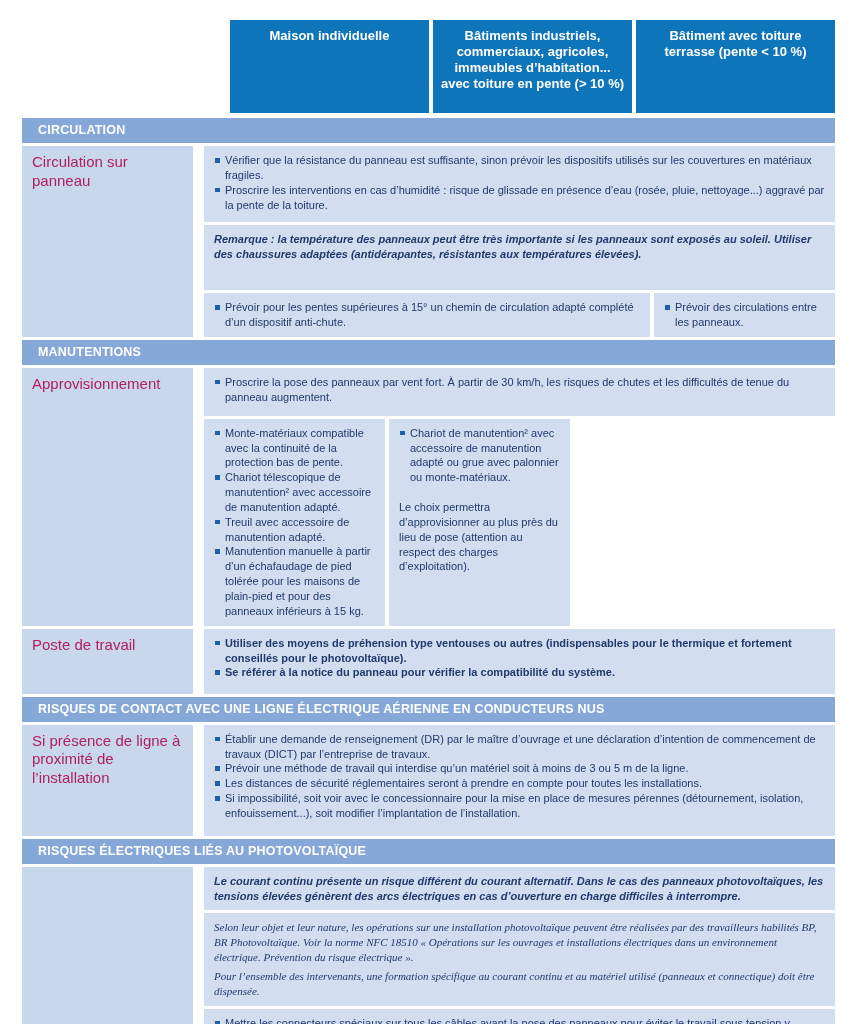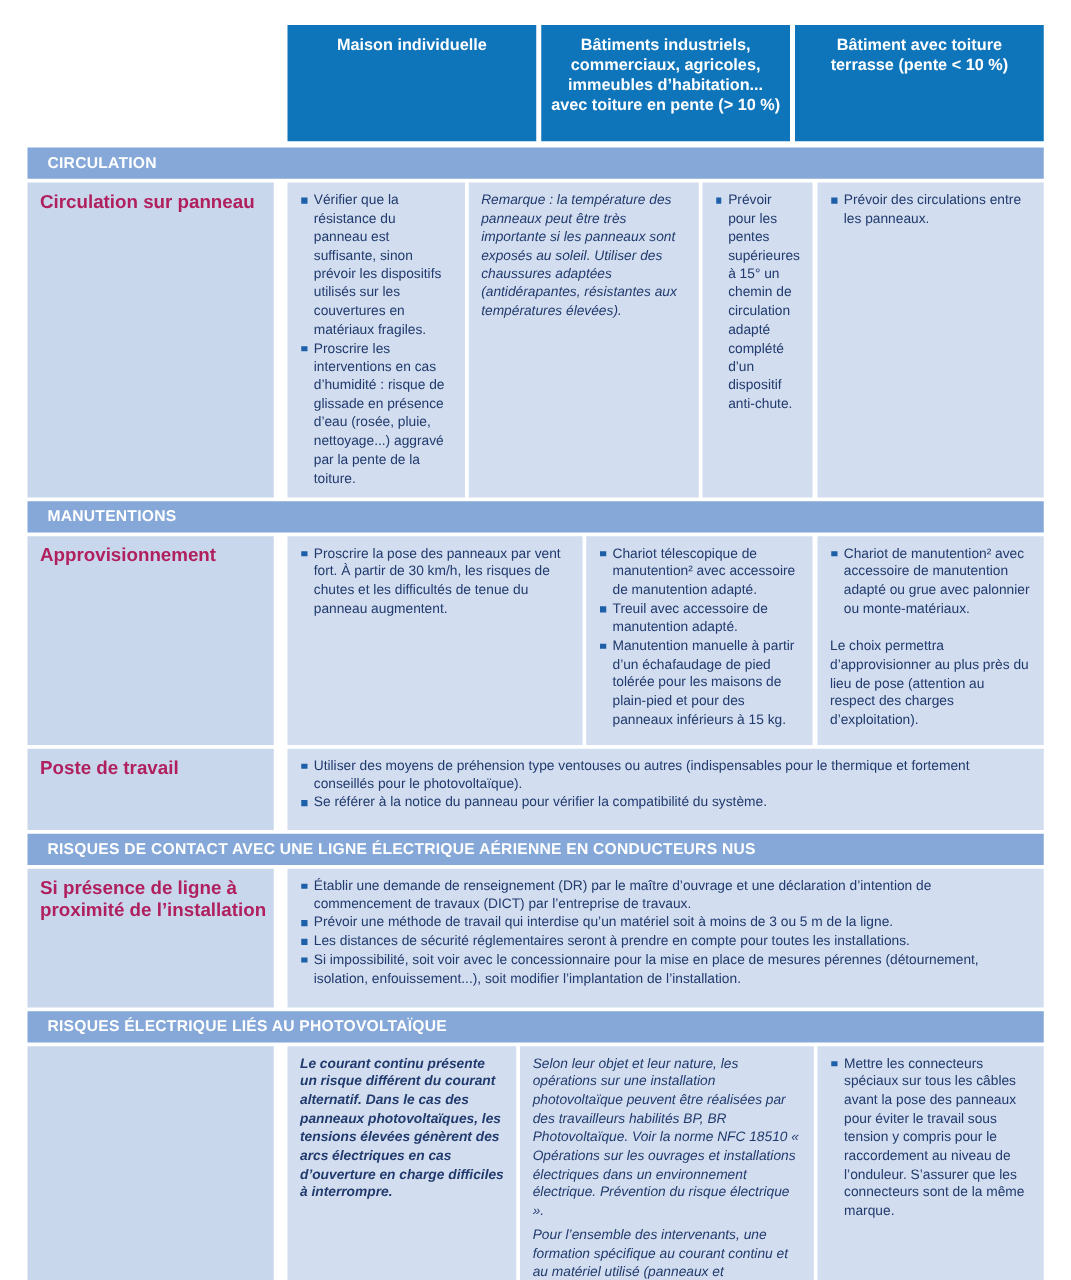--- a/index.html
+++ b/index.html
@@ -14,36 +14,36 @@
   *{box-sizing:border-box;}
   html,body{margin:0;padding:0;background:#ffffff;}
   body{font-family:"Liberation Sans","DejaVu Sans",sans-serif;color:var(--text-color);}
   .doc{width:813px;margin:20px 0 10px 22px;}
   .hdr-row{display:flex;gap:4px;margin-left:208px;margin-bottom:5px;}
   .hdr-cell{width:239px;min-height:93px;background:var(--header-bg);color:#ffffff;
             font-weight:bold;font-size:13px;line-height:1.22;text-align:center;padding:8px 7px;}
   .section-bar{background:var(--section-bg);color:#ffffff;font-weight:bold;font-size:12.5px;
                letter-spacing:.2px;padding:5px 16px;line-height:15px;margin-bottom:3px;}
   .rowgroup{display:flex;gap:11px;margin-bottom:3px;align-items:stretch;}
-  .label-cell{width:197px;flex:none;background:var(--label-bg);color:var(--label-color);
-              font-weight:bold;font-size:15px;line-height:1.25;padding:7px 6px 18px 10px;}
-  .content{flex:1;display:flex;flex-direction:row;gap:3px;justify-content:flex-end;}
+  .label-cell{width:171px;flex:none;background:var(--label-bg);color:var(--label-color);
+              font-weight:normal;font-size:15px;line-height:1.25;padding:7px 6px 18px 10px;}
+  .content{flex:1;display:flex;flex-direction:column;gap:3px;}
   .subrow{display:flex;gap:4px;}
   .cell{background:var(--cell-bg);padding:7px 10px;font-size:11px;line-height:1.35;}
   .w199{width:181px;flex:none;}
   .grow{flex:1;}
   .b{position:relative;padding-left:11px;}
   .b::before{content:"";position:absolute;left:1px;top:5px;width:4.5px;height:4.5px;
              background:var(--bullet-color);}
   .it{font-style:italic;}
   .para{margin-top:15px;}
   .para2{margin-top:4px;}
   .mh32{min-height:32px;font-weight:bold;} .mh36{min-height:36px;} .mh48{min-height:48px;}
-  .mh65{min-height:65px;} .mh75{min-height:75px;} .mh76{min-height:76px;}
-  .mh82{min-height:82px;} .mh111{min-height:111px;} .mh167{min-height:167px;}
+  .mh65{min-height:65px;font-weight:bold;} .mh75{min-height:75px;} .mh76{min-height:76px;}
+  .mh82{min-height:82px;font-family:Liberation Serif, serif;} .mh111{min-height:111px;} .mh167{min-height:167px;}
 </style>
 </head>
 <body>
 
 <div class="doc">
 
   <div class="hdr-row">
     <div class="hdr-cell">Maison individuelle</div>
     <div class="hdr-cell">Bâtiments industriels, commerciaux, agricoles, immeubles d’habitation... avec toiture en pente (&gt; 10 %)</div>
     <div class="hdr-cell">Bâtiment avec toiture terrasse (pente &lt; 10 %)</div>
@@ -71,20 +71,21 @@
 
   <div class="section-bar">MANUTENTIONS</div>
   <div class="rowgroup">
     <div class="label-cell">Approvisionnement</div>
     <div class="content">
       <div class="cell mh48">
         <div class="b">Proscrire la pose des panneaux par vent fort. À partir de 30 km/h, les risques de chutes et les difficultés de tenue du panneau augmentent.</div>
       </div>
       <div class="subrow">
         <div class="cell w199 mh167">
+          <div class="b">Monte-matériaux compatible avec la continuité de la protection bas de pente.</div>
           <div class="b">Chariot télescopique de manutention² avec accessoire de manutention adapté.</div>
           <div class="b">Treuil avec accessoire de manutention adapté.</div>
           <div class="b">Manutention manuelle à partir d’un échafaudage de pied tolérée pour les maisons de plain-pied et pour des panneaux inférieurs à 15 kg.</div>
         </div>
         <div class="cell w199 mh167">
           <div class="b">Chariot de manutention² avec accessoire de manutention adapté ou grue avec palonnier ou monte-matériaux.</div>
           <div class="para">Le choix permettra d’approvisionner au plus près du lieu de pose (attention au respect des charges d’exploitation).</div>
         </div>
       </div>
     </div>
@@ -105,21 +106,21 @@
     <div class="content">
       <div class="cell grow mh111">
         <div class="b">Établir une demande de renseignement (DR) par le maître d’ouvrage et une déclaration d’intention de commencement de travaux (DICT) par l’entreprise de travaux.</div>
         <div class="b">Prévoir une méthode de travail qui interdise qu’un matériel soit à moins de 3 ou 5 m de la ligne.</div>
         <div class="b">Les distances de sécurité réglementaires seront à prendre en compte pour toutes les installations.</div>
         <div class="b">Si impossibilité, soit voir avec le concessionnaire pour la mise en place de mesures pérennes (détournement, isolation, enfouissement...), soit modifier l’implantation de l’installation.</div>
       </div>
     </div>
   </div>
 
-  <div class="section-bar">RISQUES ÉLECTRIQUE LIÉS AU PHOTOVOLTAÏQUE</div>
+  <div class="section-bar">RISQUES ÉLECTRIQUES LIÉS AU PHOTOVOLTAÏQUE</div>
   <div class="rowgroup">
     <div class="label-cell"></div>
     <div class="content">
       <div class="cell it mh32">Le courant continu présente un risque différent du courant alternatif. Dans le cas des panneaux photovoltaïques, les tensions élevées génèrent des arcs électriques en cas d’ouverture en charge difficiles à interrompre.</div>
       <div class="cell it mh82">
         <div>Selon leur objet et leur nature, les opérations sur une installation photovoltaïque peuvent être réalisées par des travailleurs habilités BP, BR Photovoltaïque. Voir la norme NFC 18510 « Opérations sur les ouvrages et installations électriques dans un environnement électrique. Prévention du risque électrique ».</div>
         <div class="para2">Pour l’ensemble des intervenants, une formation spécifique au courant continu et au matériel utilisé (panneaux et connectique) doit être dispensée.</div>
       </div>
       <div class="cell mh75">
         <div class="b">Mettre les connecteurs spéciaux sur tous les câbles avant la pose des panneaux pour éviter le travail sous tension y compris pour le raccordement au niveau de l’onduleur. S’assurer que les connecteurs sont de la même marque.</div>

